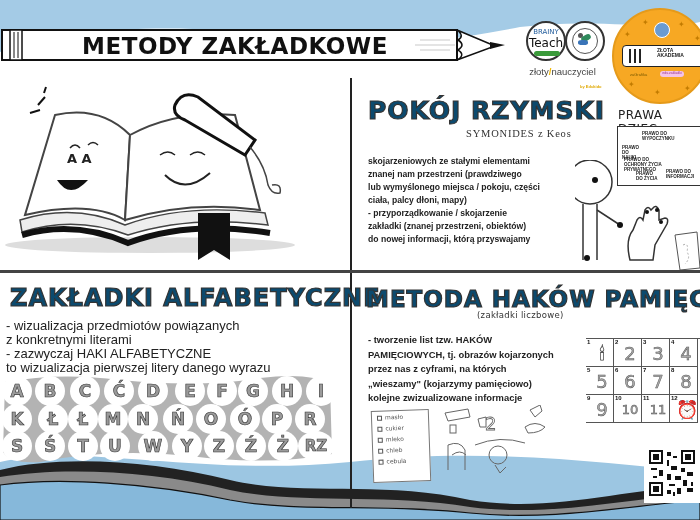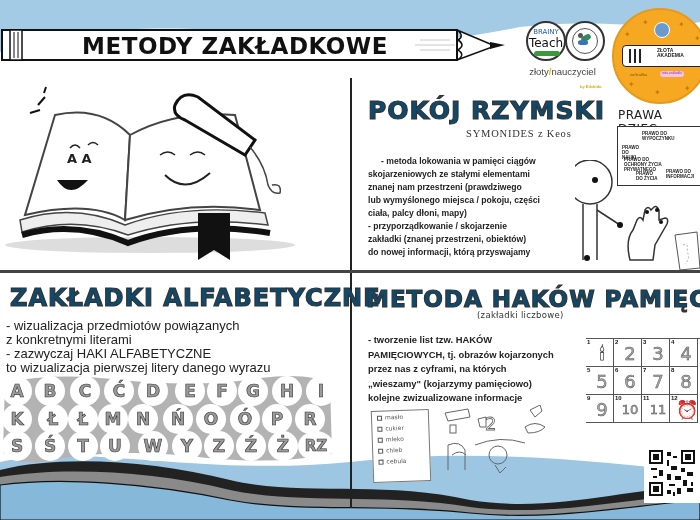--- a/index.html
+++ b/index.html
@@ -174,21 +174,20 @@
   <path d="M57,95 Q70,115 88,95 Z" fill="#111"></path>
   <path d="M160,70 Q168,64 175,70 M190,70 Q198,64 205,70" stroke="#222" stroke-width="1.5" fill="none"></path>
   <path d="M165,90 Q185,110 210,88" stroke="#222" stroke-width="2" fill="none"></path>
   <path d="M175,20 Q182,5 198,12 L255,55 L245,70 L185,35 Q172,30 175,20 Z" fill="#fff" stroke="#111" stroke-width="3"></path>
   <path d="M250,62 Q265,80 268,100 Q272,110 280,108 Q282,98 272,100" stroke="#444" stroke-width="1.5" fill="none"></path>
 </svg>
 
 <div class="pokoj-title sketch-title">POKÓJ RZYMSKI</div>
 <div class="pokoj-sub">SYMONIDES z Keos</div>
 <div class="pokoj-text">
-  <div class="indent">- metoda lokowania w pamięci ciągów</div>
   <div>skojarzeniowych ze stałymi elementami</div>
   <div>znanej nam przestrzeni (prawdziwego</div>
   <div>lub wymyślonego miejsca / pokoju, części</div>
   <div>ciała, palcy dłoni, mapy)</div>
   <div>- przyporządkowanie / skojarzenie</div>
   <div>zakładki (znanej przestrzeni, obiektów)</div>
   <div>do nowej informacji, którą przyswajamy</div>
 </div>
 
 <div class="prawa-title">PRAWA DZIEC</div>

